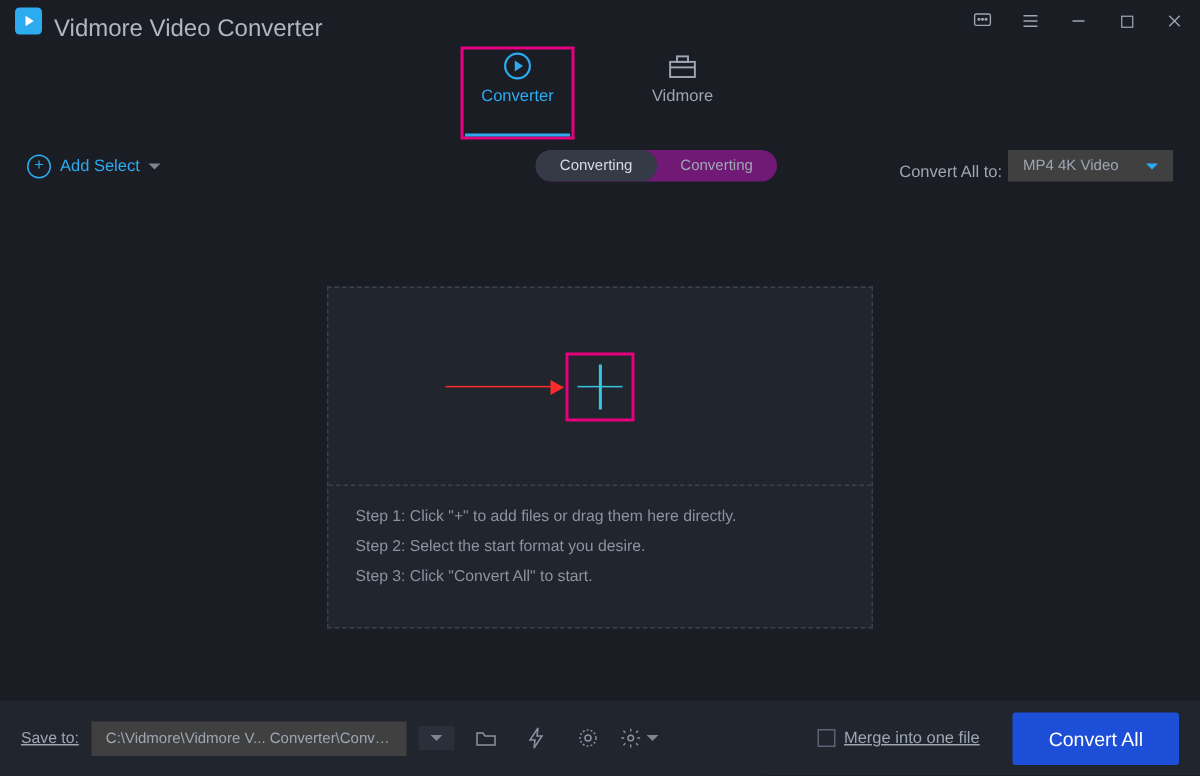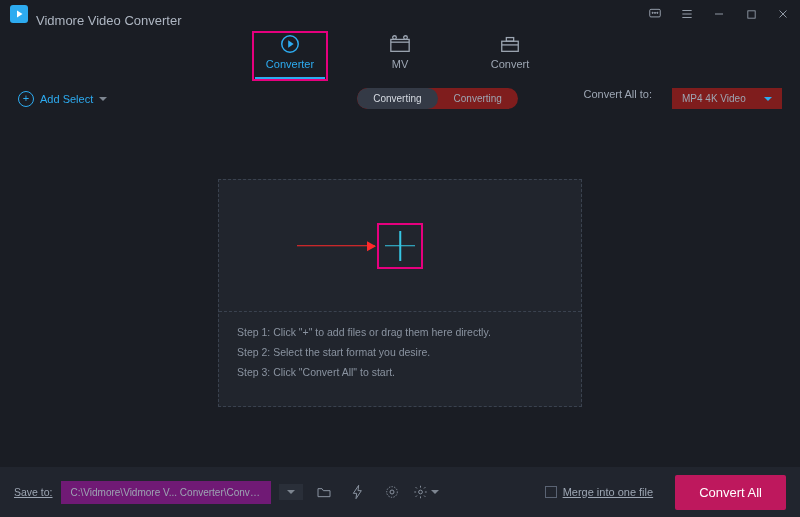--- a/index.html
+++ b/index.html
@@ -23,37 +23,37 @@
       width: 18px; height: 18px;
       background: #2dabf0;
       border-radius: 3px;
       margin-right: 8px;
       display: flex;
       align-items: center;
       justify-content: center;
       color: #fff;
       font-size: 10px;
     }
-    .title { flex: 1; color: #aeb6c2; font-size: 13px; margin-top: 12px; }
+    .title { flex: 1; color: #aeb6c2; font-size: 16px; margin-top: 12px; }
     .win-controls { display: flex; gap: 18px; align-items: center; }
     .win-btn { width: 14px; height: 14px; cursor: pointer; display: flex; align-items: center; justify-content: center; color: #9da6b3; }
 
     .main-nav {
       display: flex;
       justify-content: center;
       gap: 40px;
       padding: 6px 0 0 0;
     }
     .nav-item {
       width: 70px;
       display: flex;
       flex-direction: column;
       align-items: center;
       gap: 4px;
-      padding-bottom: 8px;
+      padding-bottom: 20px;
       cursor: pointer;
       color: #9da6b3;
       position: relative;
     }
     .nav-item.active { color: #2dabf0; }
     .nav-item.active::after {
       content: '';
       position: absolute;
       bottom: -1px; left: 0; right: 0;
       height: 2px;
@@ -88,43 +88,43 @@
       font-size: 11px; line-height: 1;
     }
     .caret-down {
       width: 0; height: 0;
       border-left: 4px solid transparent;
       border-right: 4px solid transparent;
       border-top: 4px solid #7d8590;
     }
     .tab-pill {
       display: flex;
-      background: #7f1d1d;
+      background: #701a75;
       border-radius: 14px;
       overflow: hidden;
       margin-left: 250px;
     }
     .tab-pill span {
       padding: 5px 16px;
       cursor: pointer;
       font-size: 10px;
     }
     .tab-pill .selected {
       background: #343a46;
       border-radius: 14px;
       color: #d6dbe2;
     }
     .convert-all-to {
       margin-left: auto;
       display: flex;
-      align-items: flex-start;
-      gap: 20px;
+      align-items: flex-end;
+      gap: 4px;
     }
     .format-select {
-      background: #7f1d1d;
+      background: #404040;
       padding: 5px 10px;
       width: 110px;
       display: flex;
       justify-content: space-between;
       align-items: center;
       cursor: pointer;
       font-size: 10px;
     }
     .caret-blue {
       width: 0; height: 0;
@@ -187,21 +187,21 @@
       bottom: 0; left: 0; right: 0;
       height: 50px;
       background: #21252e;
       display: flex;
       align-items: center;
       padding: 0 14px;
       gap: 8px;
     }
     .save-to-lbl { font-size: 10.5px; text-decoration: underline; }
     .path-box {
-      background: #701a75;
+      background: #404040;
       padding: 6px 10px;
       width: 210px;
       font-size: 10px;
       white-space: nowrap;
       overflow: hidden;
       text-overflow: ellipsis;
     }
     .path-caret {
       background: #2a2f39;
       padding: 6px 8px;
@@ -221,21 +221,21 @@
       gap: 6px;
       cursor: pointer;
       text-decoration: underline;
     }
     .cb {
       width: 12px; height: 12px;
       border: 1px solid #5a6373;
     }
     .convert-btn {
       margin-left: 14px;
-      background: #be185d;
+      background: #1d4ed8;
       color: #fff;
       padding: 10px 24px;
       border-radius: 2px;
       font-size: 13px;
       cursor: pointer;
     }
   </style>
 </head>
 <body>
 
@@ -288,37 +288,26 @@
       <svg width="22" height="22" viewBox="0 0 24 24" fill="none" stroke="#2dabf0" stroke-width="1.6">
           <circle cx="12" cy="12" r="9"></circle>
           <path d="M10 8l6 4-6 4z" fill="#2dabf0" stroke="none"></path>
         </svg>
     </div>
     <span class="nav-label">Converter</span>
   </div>
   <div class="nav-item">
     <div class="nav-icon">
       <svg width="22" height="20" viewBox="0 0 24 20" fill="none" stroke="currentColor" stroke-width="1.4">
-          <rect x="2" y="5" width="20" height="13"></rect>
-          <line x1="2" y1="8" x2="22" y2="8"></line>
-          <circle cx="6" cy="3" r="2"></circle>
-          <circle cx="18" cy="3" r="2"></circle>
-        </svg>
-    </div>
-    <span class="nav-label">MV</span>
-  </div>
-  <div class="nav-item">
-    <div class="nav-icon">
-      <svg width="22" height="20" viewBox="0 0 24 20" fill="none" stroke="currentColor" stroke-width="1.4">
           <rect x="3" y="7" width="18" height="11"></rect>
           <rect x="8" y="3" width="8" height="4"></rect>
           <line x1="3" y1="11" x2="21" y2="11"></line>
         </svg>
     </div>
-    <span class="nav-label">Convert</span>
+    <span class="nav-label">Vidmore</span>
   </div>
 </div>
 
 <div class="toolbar">
   <div class="add-files">
     <div class="add-plus">+</div>
     <span>Add Select</span>
     <div class="caret-down"></div>
   </div>
   <div class="tab-pill">

